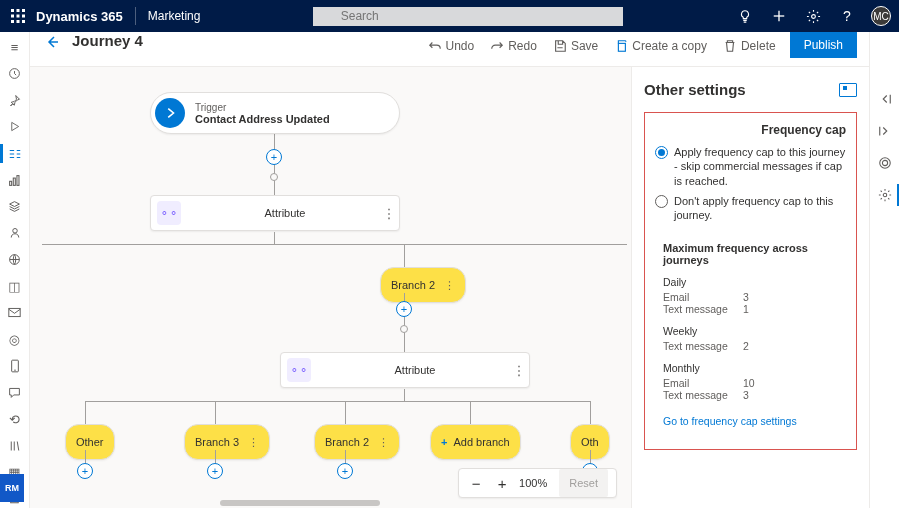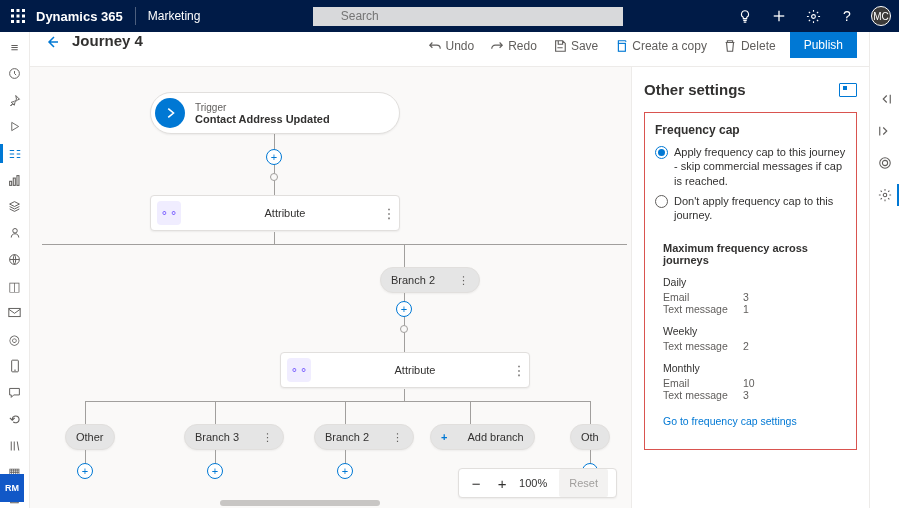--- a/index.html
+++ b/index.html
@@ -55,21 +55,21 @@
   .node-trigger .tlabels .grey { font-size: 10px; color: #605e5c; }
   .node-trigger .tlabels .dark { font-size: 11px; font-weight: 600; }
   
   .node-attr { background: #fff; border: 1px solid #e1dfdd; border-radius: 4px; display: flex; align-items: center; height: 36px; position: absolute; box-shadow: 0 1px 2px rgba(0,0,0,0.06); }
   .node-attr .aicon { width: 24px; height: 24px; border-radius: 4px; background: #f0edff; display: flex; align-items: center; justify-content: center; margin-left: 6px; margin-right: 10px; color: #7b61ff; font-size: 11px; }
   .node-attr .alabel { flex: 1; font-size: 11px; color: #323130; text-align: center; }
   .node-attr .amore { width: 20px; color: #605e5c; text-align: center; cursor: pointer; font-size: 13px; }
   .attr1 { left: 120px; top: 128px; width: 250px; }
   .attr2 { left: 250px; top: 285px; width: 250px; }
   
-  .branch-pill { position: absolute; background: #e5e5e5; border: 1px solid #e1dfdd; border-radius: 14px; height: 26px; display: flex; align-items: center; padding: 0 10px; gap: 20px; font-size: 11px; box-shadow: 0 1px 2px rgba(0,0,0,0.05); }
+  .branch-pill { position: absolute; background: #fde047; border: 1px solid #e1dfdd; border-radius: 14px; height: 36px; display: flex; align-items: center; padding: 0 10px; gap: 6px; font-size: 11px; box-shadow: 0 1px 2px rgba(0,0,0,0.05); }
   .branch-pill .pmore { color: #605e5c; cursor: pointer; padding-left: 3px; }
   .bp-b2 { left: 350px; top: 200px; }
   .bp-other1 { left: 35px; top: 357px; }
   .bp-b1 { left: 154px; top: 357px; }
   .bp-b2b { left: 284px; top: 357px; }
   .bp-add { left: 400px; top: 357px; }
   .bp-add .plus { color: #0078d4; font-weight: bold; }
   .bp-oth2 { left: 540px; top: 357px; }
   
   .plus-connector { position: absolute; width: 16px; height: 16px; border: 1px solid #0078d4; border-radius: 50%; background: #fff; color: #0078d4; display: flex; align-items: center; justify-content: center; font-size: 11px; cursor: pointer; }
@@ -84,21 +84,21 @@
   
   .vline { position: absolute; width: 1px; background: #a19f9d; }
   .hline { position: absolute; height: 1px; background: #a19f9d; }
   .open-circle { position: absolute; width: 8px; height: 8px; border: 1px solid #a19f9d; border-radius: 50%; background: #faf9f8; }
   
   
   .panel h3 { font-size: 15px; font-weight: 600; margin-bottom: 14px; display: flex; justify-content: space-between; align-items: center; }
   .panel .maxicon { color: #0078d4; cursor: pointer; width: 18px; height: 14px; border: 1.5px solid #0078d4; position: relative; border-radius: 1px; }
   .panel .maxicon::after { content: ""; position: absolute; left: 3px; top: 2px; width: 4px; height: 4px; background: #0078d4; }
   .panel .freq-box { border: 1.5px solid #d9534f; padding: 10px 10px 12px; }
-  .panel .freq-title { font-size: 12px; font-weight: 600; margin-bottom: 8px; }
+  .panel .freq-title { font-size: 12px; font-weight: 600; margin-bottom: 8px; text-align: right; }
   .panel .radio-row { display: flex; align-items: flex-start; gap: 6px; font-size: 11px; margin-bottom: 6px; line-height: 1.3; }
   .panel .radio { width: 13px; height: 13px; border: 1.5px solid #605e5c; border-radius: 50%; flex-shrink: 0; margin-top: 1px; position: relative; }
   .panel .radio.selected { border-color: #0078d4; }
   .panel .radio.selected::after { content: ""; position: absolute; inset: 2px; background: #0078d4; border-radius: 50%; }
   .panel .subbox { margin-top: 10px; padding: 10px 8px; }
   .panel .subbox .subtitle { font-size: 11px; font-weight: 600; }
   .panel .subbox .subgrey { font-size: 10px; color: #605e5c; margin-bottom: 10px; }
   .panel .period { font-size: 10.5px; color: #323130; margin-top: 10px; margin-bottom: 3px; }
   .panel .metric { display: flex; font-size: 10.5px; color: #605e5c; }
   .panel .metric .mlabel { width: 80px; }

